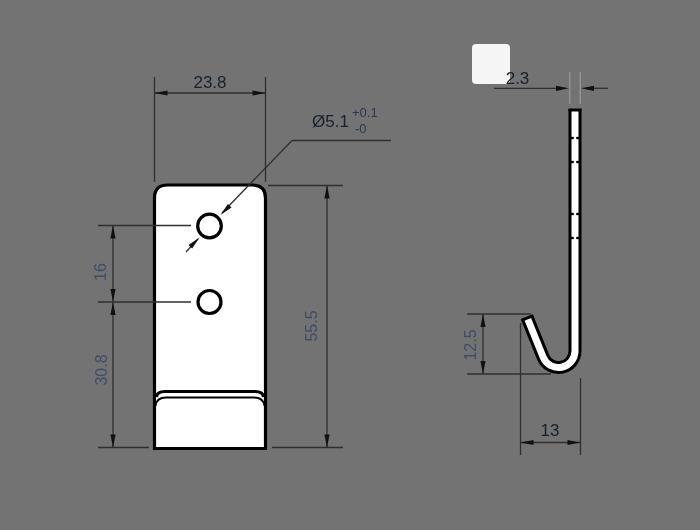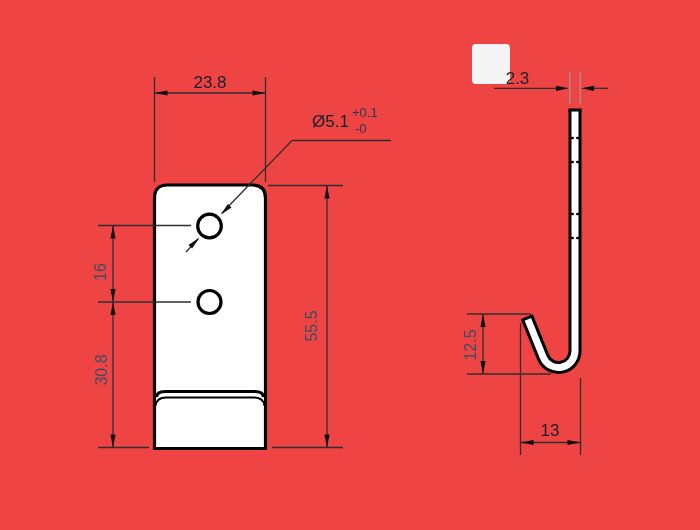--- a/index.html
+++ b/index.html
@@ -1,16 +1,16 @@
 <!DOCTYPE html>
 <html><head>
 <meta charset="utf-8">
 <style>
   html,body{margin:0;padding:0;background:#ffffff;}
-  .canvas{position:relative;width:700px;height:530px;background:#ef4444;overflow:hidden;
+  .canvas{position:relative;width:700px;height:530px;background:#737373;overflow:hidden;
           font-family:"Liberation Sans","DejaVu Sans",sans-serif;}
   svg{position:absolute;left:0;top:0;}
   text{font-family:"Liberation Sans","DejaVu Sans",sans-serif;}
   .dim-text{fill:#18202c;font-size:17px;}
   .dim-text-rot{fill:#3d4d66;font-size:16px;}
   .tol-text{fill:#2a3850;font-size:13px;}
   .thin{stroke:#2f2f2f;stroke-width:1.3;fill:none;}
   .thin-gray{stroke:#9a9a9a;stroke-width:1.2;fill:none;}
   .outline{stroke:#000000;stroke-width:3.2;fill:#ffffff;}
   .outline-open{stroke:#000000;stroke-width:3.2;fill:none;}

